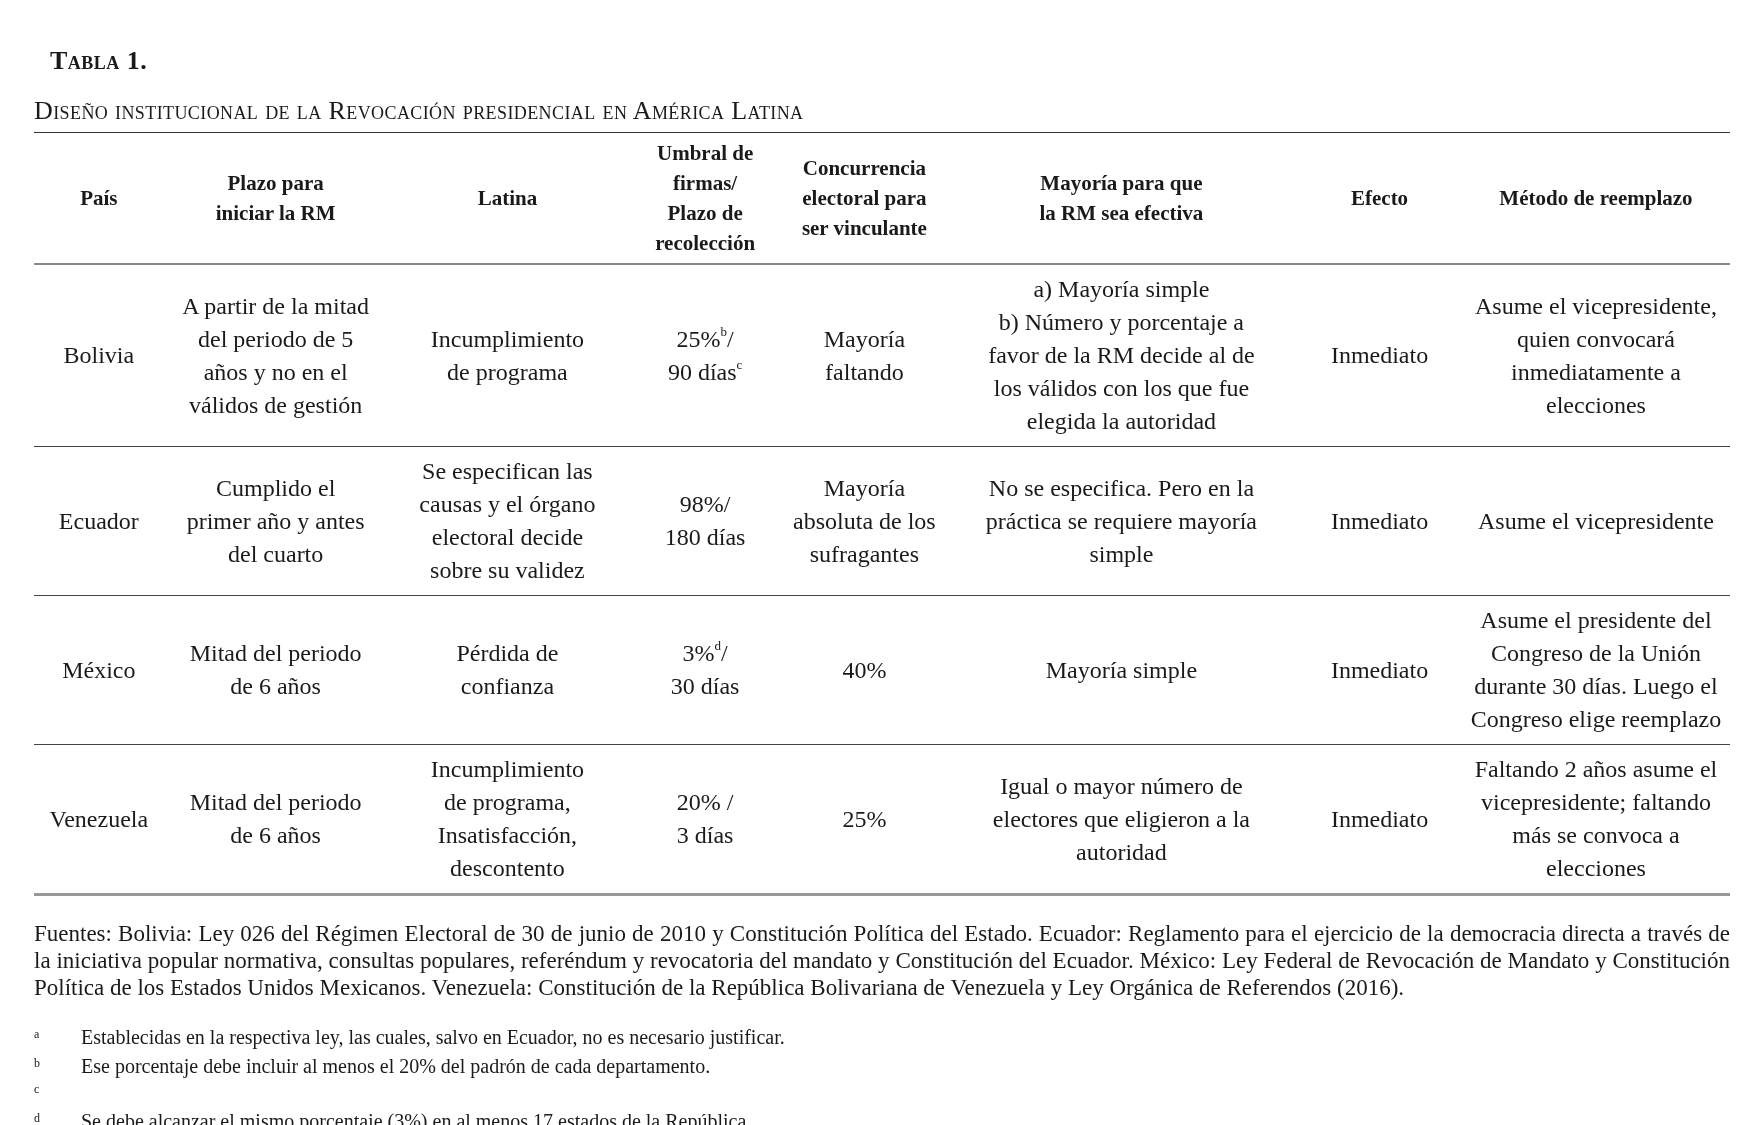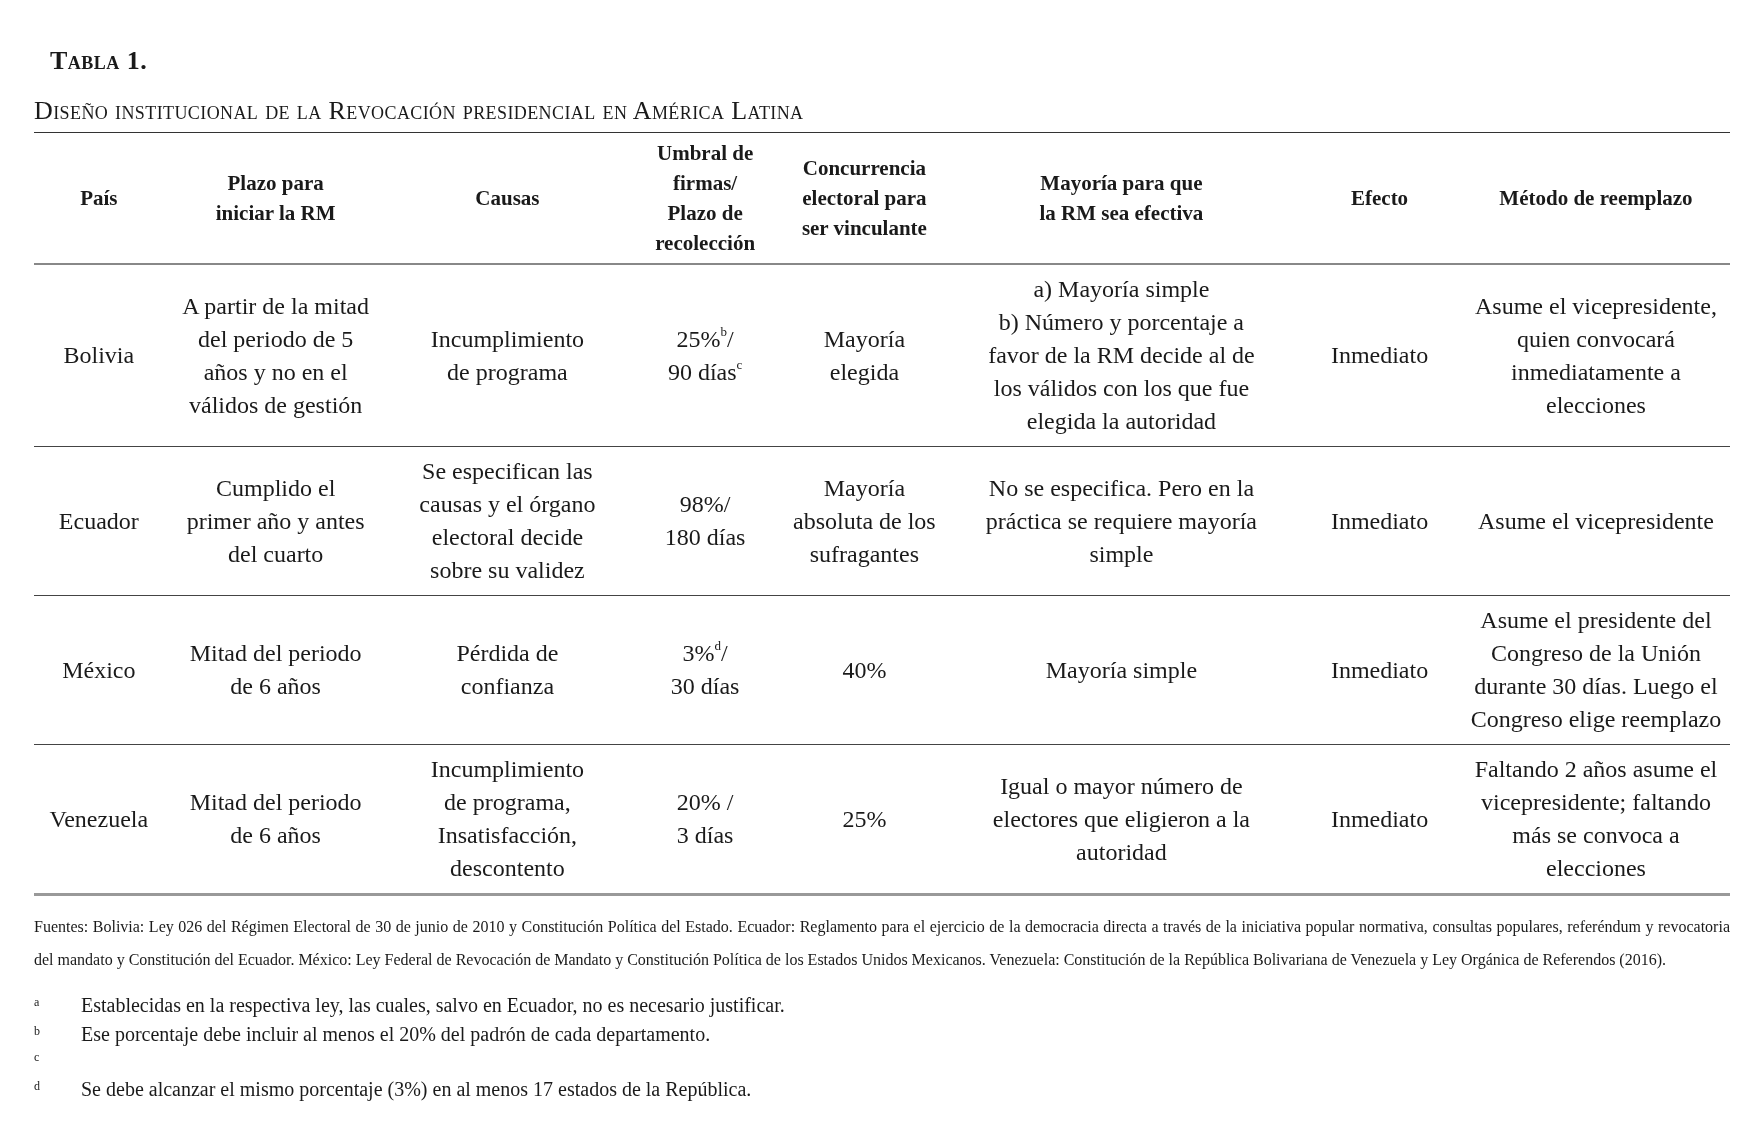--- a/index.html
+++ b/index.html
@@ -35,21 +35,21 @@
   }
   table.main tr.row td { border-bottom: 1.5px solid #444; }
   table.main tr.row:last-child td { border-bottom: none; }
   .r-bolivia td { height: 160px; }
   .r-ecuador td { height: 124px; }
   .r-mexico td { height: 124px; }
   .r-venezuela td { height: 124px; }
   sup { font-size: 13px; line-height: 0; position: relative; top: -2px; }
   .cell-line { display: block; }
   .sources {
-    margin-top: 14px; font-size: 16px; line-height: 33px; text-align: justify;
+    margin-top: 24px; font-size: 23px; line-height: 27px; text-align: justify;
   }
   .notes { margin-top: 14px; font-size: 20px; line-height: 26px; }
   .note { display: flex; align-items: baseline; }
   .note .mark { width: 20px; font-size: 12px; position: relative; top: -6px; flex: 0 0 20px; }
   .note .txt { flex: 1; margin-left: 27px; }
 </style>
 </head>
 <body>
 
 <div class="page">
@@ -70,21 +70,21 @@
     <thead>
       <tr>
         <th>
             <span class="cell-line">País</span>
           </th>
         <th>
             <span class="cell-line">Plazo para</span>
             <span class="cell-line">iniciar la RM</span>
           </th>
         <th>
-            <span class="cell-line">Causas</span>
+            <span class="cell-line">Latina</span>
           </th>
         <th>
             <span class="cell-line">Umbral de</span>
             <span class="cell-line">firmas/</span>
             <span class="cell-line">Plazo de</span>
             <span class="cell-line">recolección</span>
           </th>
         <th>
             <span class="cell-line">Concurrencia</span>
             <span class="cell-line">electoral para</span>
@@ -114,21 +114,21 @@
         <td>
             <span class="cell-line">Incumplimiento</span>
             <span class="cell-line">de programa</span>
           </td>
         <td>
             <span class="cell-line">25%<sup>b</sup>/</span>
             <span class="cell-line">90 días<sup>c</sup></span>
           </td>
         <td>
             <span class="cell-line">Mayoría</span>
-            <span class="cell-line">elegida</span>
+            <span class="cell-line">faltando</span>
           </td>
         <td>
             <span class="cell-line">a) Mayoría simple</span>
             <span class="cell-line">b) Número y porcentaje a</span>
             <span class="cell-line">favor de la RM decide al de</span>
             <span class="cell-line">los válidos con los que fue</span>
             <span class="cell-line">elegida la autoridad</span>
           </td>
         <td>Inmediato</td>
         <td>

